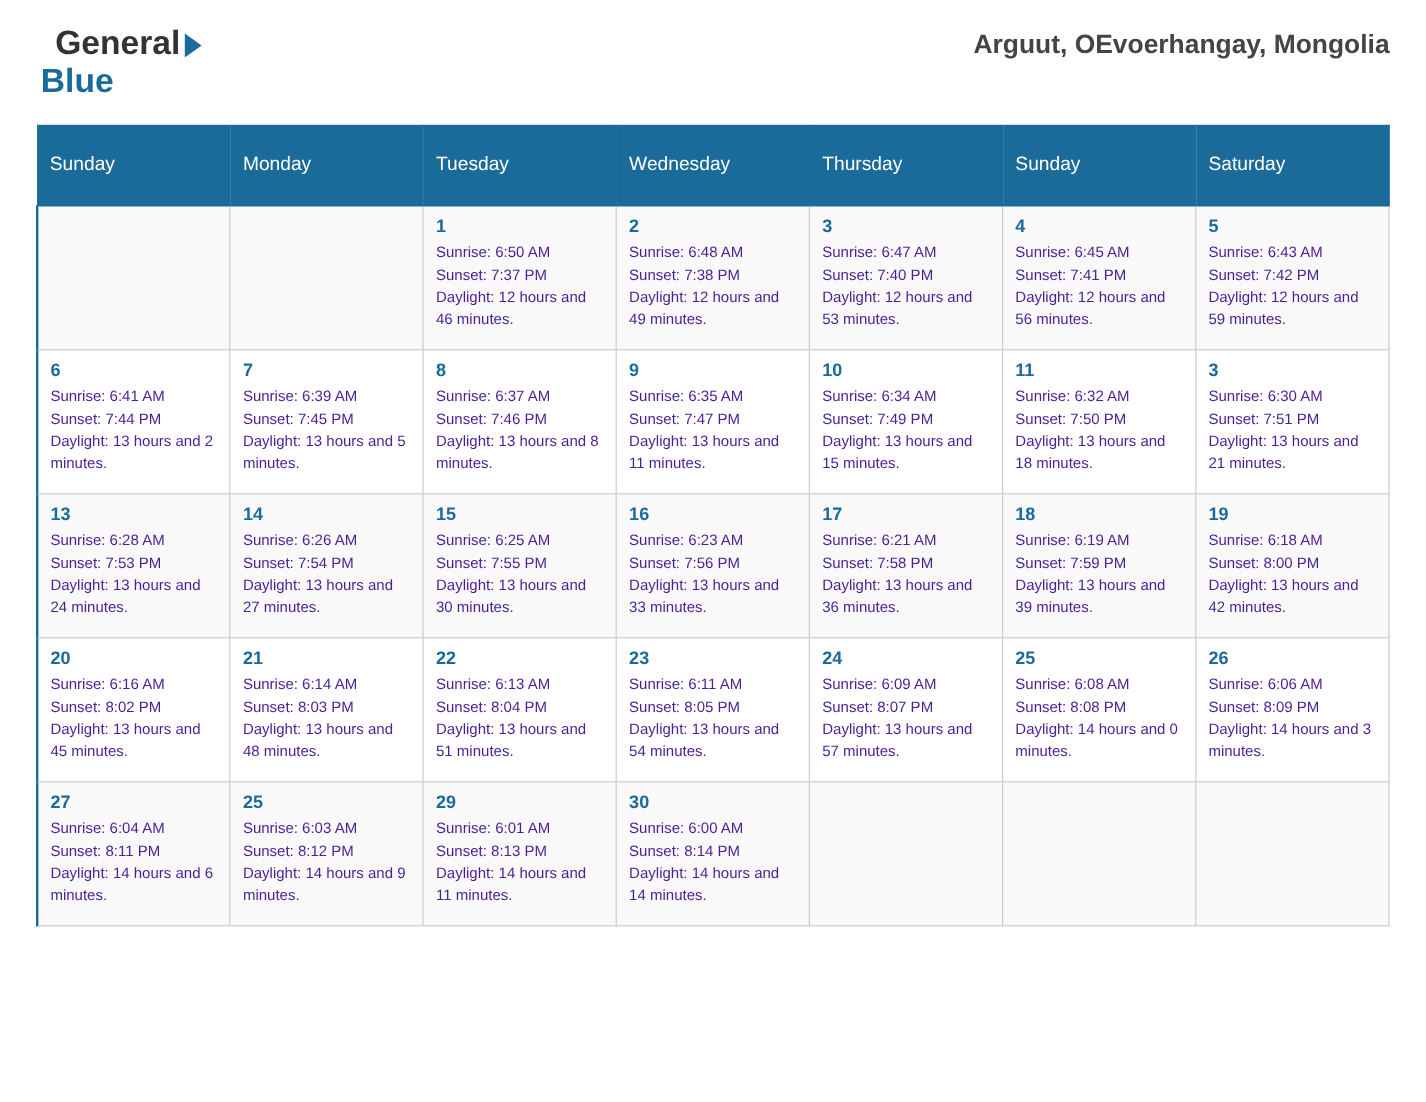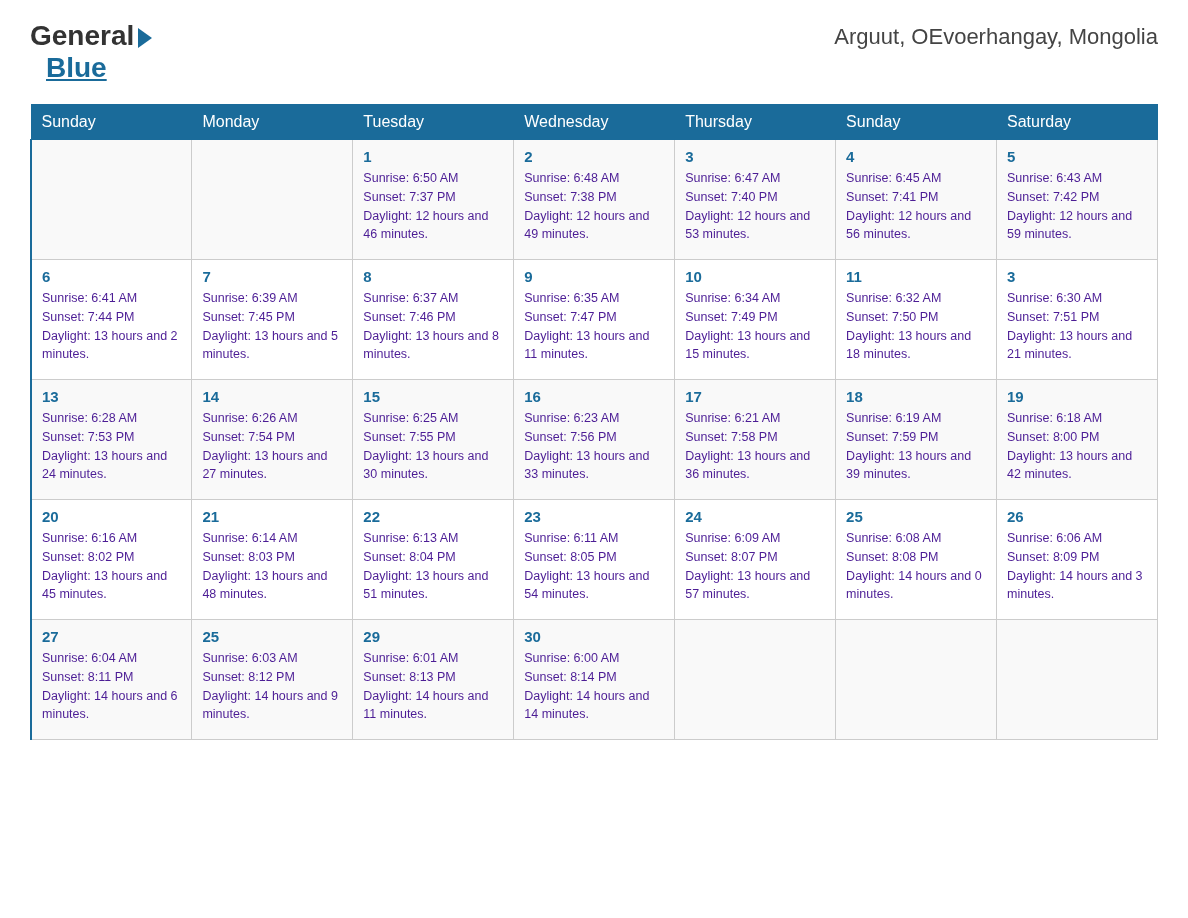--- a/index.html
+++ b/index.html
@@ -17,64 +17,64 @@
       margin-bottom: 20px;
     }
     .logo {
       display: flex;
       flex-direction: column;
       align-items: flex-start;
     }
     .logo-top {
       display: flex;
       align-items: center;
+      margin-left: 16px;
     }
     .logo-general {
       font-size: 28px;
       font-weight: bold;
       color: #333;
     }
     .logo-arrow {
       width: 0;
       height: 0;
       border-left: 14px solid #1a6b9a;
       border-top: 10px solid transparent;
       border-bottom: 10px solid transparent;
       margin-left: 4px;
       margin-top: 4px;
     }
     .logo-blue {
       font-size: 28px;
       font-weight: bold;
       color: #1a6b9a;
-      margin-left: 16px;
-      text-decoration: underline;
+      margin-left: 4px;
     }
     .title-block {
       text-align: right;
     }
     .title-block h1 {
       font-size: 52px;
       font-weight: normal;
       color: #222;
     }
     .title-block h2 {
       font-size: 22px;
-      font-weight: normal;
+      font-weight: bold;
       color: #444;
       margin-top: 4px;
     }
     .calendar {
       width: 100%;
       border-collapse: collapse;
     }
     .calendar thead tr th {
       background-color: #1a6b9a;
       color: #fff;
-      padding: 8px 10px;
+      padding: 24px 10px;
       font-size: 16px;
       font-weight: normal;
       text-align: left;
       border: 1px solid #1a6b9a;
     }
     .calendar tbody tr td {
       vertical-align: top;
       padding: 8px 10px;
       border: 1px solid #ccc;
       width: 14.28%;

